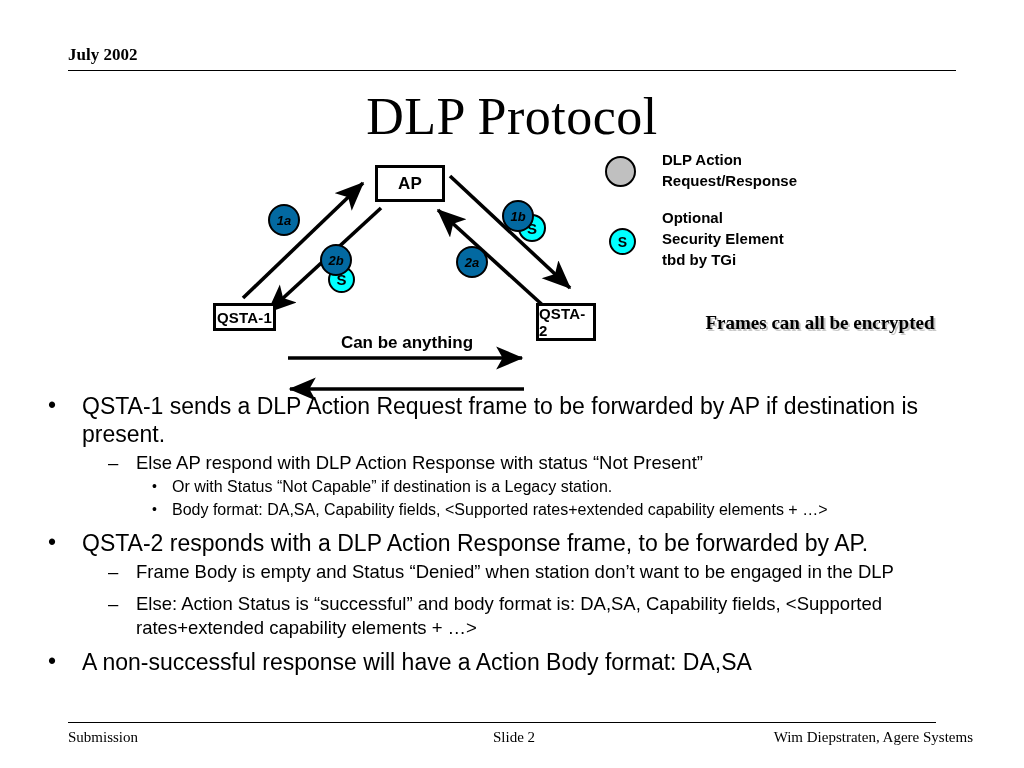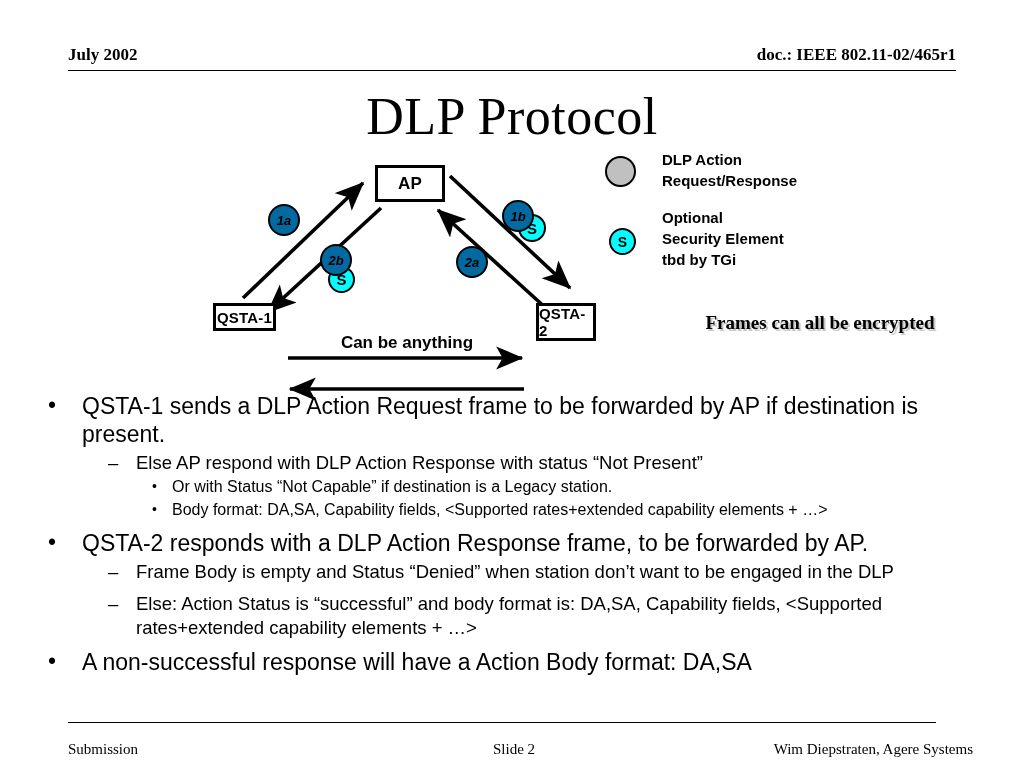--- a/index.html
+++ b/index.html
@@ -225,32 +225,30 @@
     border-top: 1.6px solid #000;
   }
   .ftr {
     position: absolute;
     left: 68px;
     top: 729px;
     width: 905px;
     height: 22px;
     font-family: "Liberation Serif", serif;
     font-size: 15px;
-    margin-top: 12px;
   }
   .ftr-left   { position: absolute; left: 0;     top: 0; }
   .ftr-center { position: absolute; left: 425px; top: 0; }
   .ftr-right  { position: absolute; right: 0;    top: 0; white-space: nowrap; }
 </style>
 </head>
 <body>
 
 <div class="hdr">
   <div class="hdr-date">July 2002</div>
-  <div class="hdr-doc">doc.: IEEE 802.11-02/465r1</div>
 </div>
 <div class="hdr-rule"></div>
 
 <div class="title">DLP Protocol</div>
 
 <div class="diagram">
 
   <svg width="1024" height="260">
     <defs>
       <marker id="ah" markerWidth="9" markerHeight="9" refX="7.6" refY="3.4" orient="auto" markerUnits="strokeWidth">

